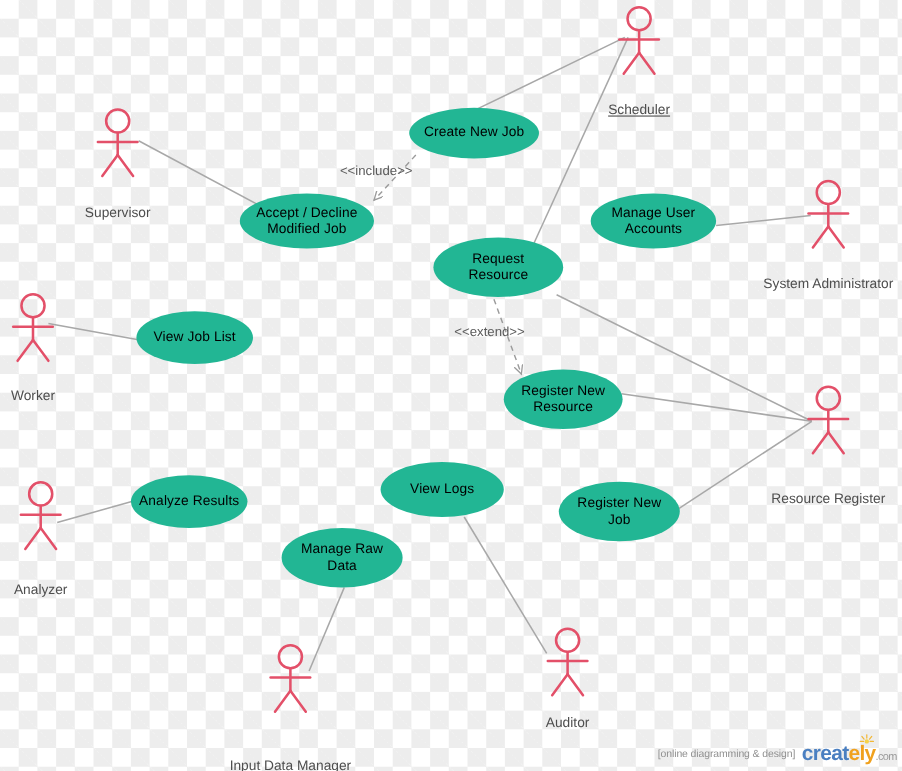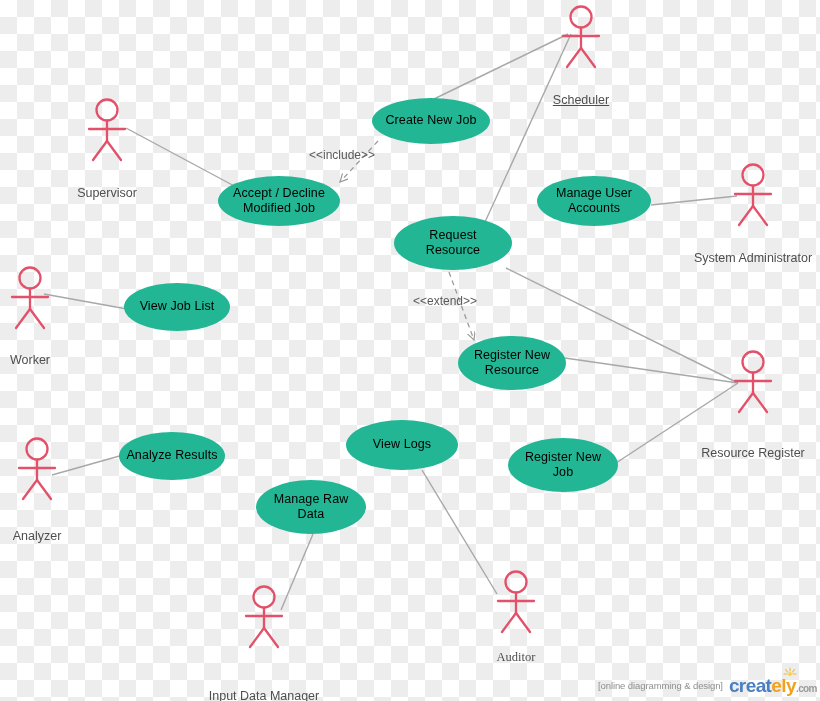--- a/index.html
+++ b/index.html
@@ -81,21 +81,21 @@
   }
   #wm-logo {
     position: relative;
     font-size: 19px;
     font-weight: bold;
     letter-spacing: -0.6px;
     line-height: 1;
   }
   .wm-creat { color: #4a7fc1; }
   .wm-ely { color: #f0a11e; }
-  .wm-dotcom { color: #9a9a9a; font-size: 10px; font-weight: bold; }
+  .wm-dotcom { color: #9a9a9a; font-size: 10px; font-weight: normal; }
   #wm-star {
     position: absolute;
     right: 20px;
     top: -9px;
     width: 14px;
     height: 12px;
   }
 </style>
 </head>
 <body>
@@ -220,21 +220,21 @@
 
   <svg class="actor" style="left:491px; top:570px;" width="50" height="66" viewBox="0 0 50 66">
     <g stroke="#e35069" stroke-width="2.3" fill="none" stroke-linecap="round">
       <circle cx="25" cy="12" r="10.5"></circle>
       <line x1="25" y1="23" x2="25" y2="43"></line>
       <line x1="7" y1="31" x2="43" y2="31"></line>
       <line x1="25" y1="43" x2="11" y2="62"></line>
       <line x1="25" y1="43" x2="39" y2="62"></line>
     </g>
   </svg>
-  <div class="actor-label" style="left:466px; top:650px; width:100px;font-family:Liberation Serif, serif;">Auditor</div>
+  <div class="actor-label" style="left:466px; top:650px; width:100px;">Auditor</div>
 
   <div class="usecase" style="left:372px; top:98px; width:118px; height:46px;">
     <span>Create New Job</span>
   </div>
 
   <div class="usecase" style="left:218px; top:176px; width:122px; height:50px;">
     <span>Accept / Decline
 Modified Job</span>
   </div>
 

